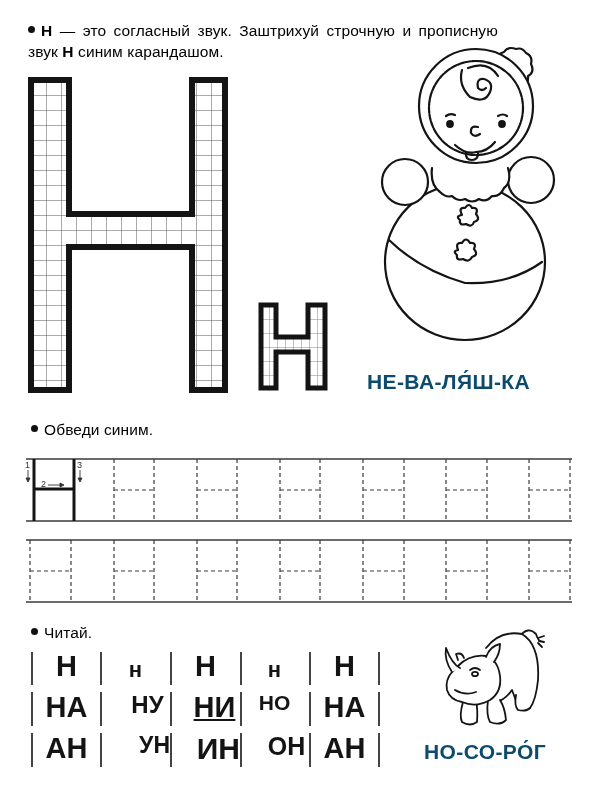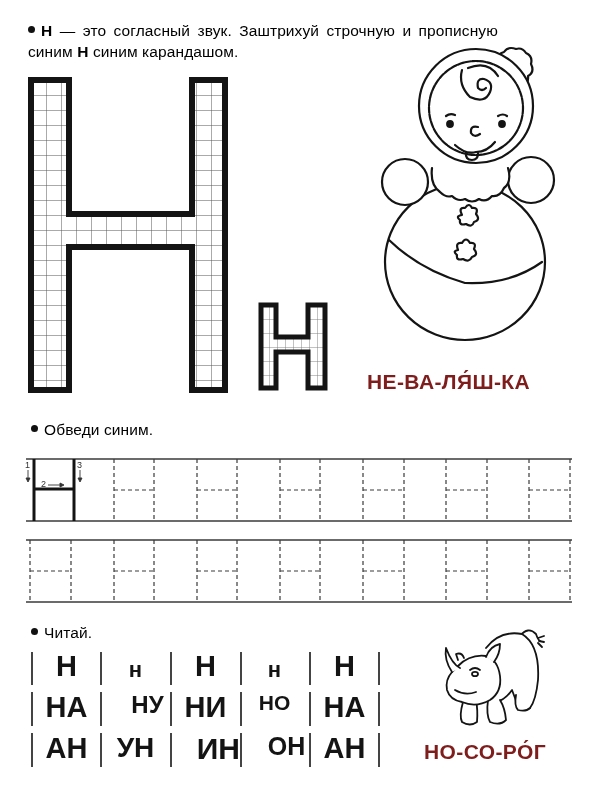--- a/index.html
+++ b/index.html
@@ -2,34 +2,34 @@
 <html><head>
 <meta charset="utf-8">
 <style>
   html, body { margin: 0; padding: 0; background: #ffffff; }
   body { width: 602px; height: 800px; position: relative; overflow: hidden;
          font-family: "Liberation Sans", "DejaVu Sans", sans-serif; color: #1a1a1a; }
   .abs { position: absolute; }
   .instr { font-size: 15.5px; line-height: 21px; color: #000000; letter-spacing: 0.1px; }
   .instr b { font-weight: bold; }
   .bullet { display: inline-block; width: 7px; height: 7px; border-radius: 50%; background: #111; margin-right: 6px; vertical-align: 3px; }
-  .word { font-weight: bold; font-size: 21px; letter-spacing: 0.4px; color: #7f1d1d; white-space: nowrap; }
+  .word { font-weight: bold; font-size: 21px; letter-spacing: 0.4px; color: #0c4a6e; white-space: nowrap; }
   .readcell { position: absolute; width: 69px; text-align: center; font-weight: bold; color: #141414; }
   .sep { position: absolute; width: 1.5px; background: #444; }
   .hand-num { position: absolute; font-size: 9px; color: #333; }
   svg { position: absolute; overflow: visible; }
 </style>
 </head>
 <body>
 
 <div class="abs instr" style="left:28px; top:20px; width:560px;">
   <div style="display:flex; justify-content:space-between; white-space:nowrap;">
     <span><span class="bullet"></span><b>Н</b><span style="word-spacing:3px;"> — это согласный звук. Заштрихуй строчную и прописную</span></span>
   </div>
-  <div style="white-space:pre;"><span>синим </span><b>Н</b><span> синим карандашом.</span></div>
+  <div style="white-space:pre;"><span>звук </span><b>Н</b><span> синим карандашом.</span></div>
 </div>
 
 <svg style="left:0; top:0;" width="602" height="800">
   <defs>
     <pattern id="gridBig" x="31" y="80" width="15" height="15" patternUnits="userSpaceOnUse">
       <path d="M15 0 L0 0 0 15" fill="none" stroke="#555" stroke-width="1"></path>
     </pattern>
     <clipPath id="hClip">
       <path d="M31 80 H69 V214 H192 V80 H225 V390 H192 V247 H69 V390 H31 Z"></path>
     </clipPath>
@@ -164,26 +164,26 @@
   <div class="sep" style="left:378px; top:733px; height:34px;"></div>
 
   <div class="readcell" style="left:32px; top:650px; font-size:29px;">Н</div>
   <div class="readcell" style="left:101px; top:657px; font-size:22px;">н</div>
   <div class="readcell" style="left:171px; top:650px; font-size:29px;">Н</div>
   <div class="readcell" style="left:240px; top:657px; font-size:22px;">н</div>
   <div class="readcell" style="left:310px; top:650px; font-size:29px;">Н</div>
 
   <div class="readcell" style="left:32px; top:691px; font-size:29px;">НА</div>
   <div class="readcell" style="left:101px; top:691px; font-size:24px;margin-left:12px;">НУ</div>
-  <div class="readcell" style="left:171px; top:691px; font-size:29px;">НИ</div>
+  <div class="readcell" style="left:180px; top:691px; font-size:29px;text-decoration:underline;">НИ</div>
   <div class="readcell" style="left:240px; top:691px; font-size:21px;">НО</div>
   <div class="readcell" style="left:310px; top:691px; font-size:29px;">НА</div>
 
   <div class="readcell" style="left:32px; top:732px; font-size:29px;">АН</div>
-  <div class="readcell" style="left:101px; top:732px; font-size:28px;">УН</div>
+  <div class="readcell" style="left:101px; top:732px; font-size:23px;text-align:right;">УН</div>
   <div class="readcell" style="left:171px; top:732px; font-size:30px;text-align:right;">ИН</div>
   <div class="readcell" style="left:252px; top:732px; font-size:25px;">ОН</div>
   <div class="readcell" style="left:310px; top:732px; font-size:29px;">АН</div>
 </div>
 
 <svg style="left:0; top:0;" width="602" height="800">
   <g fill="#fff" stroke="#141414" stroke-width="1.8" stroke-linecap="round" stroke-linejoin="round">
 
     <path d="M520 636 Q528 626 536 634 Q538 640 540 641" fill="none"></path>
     <path d="M538 638 L544 636 M539 641 L544 642 M538 643 L542 647" fill="none"></path>

